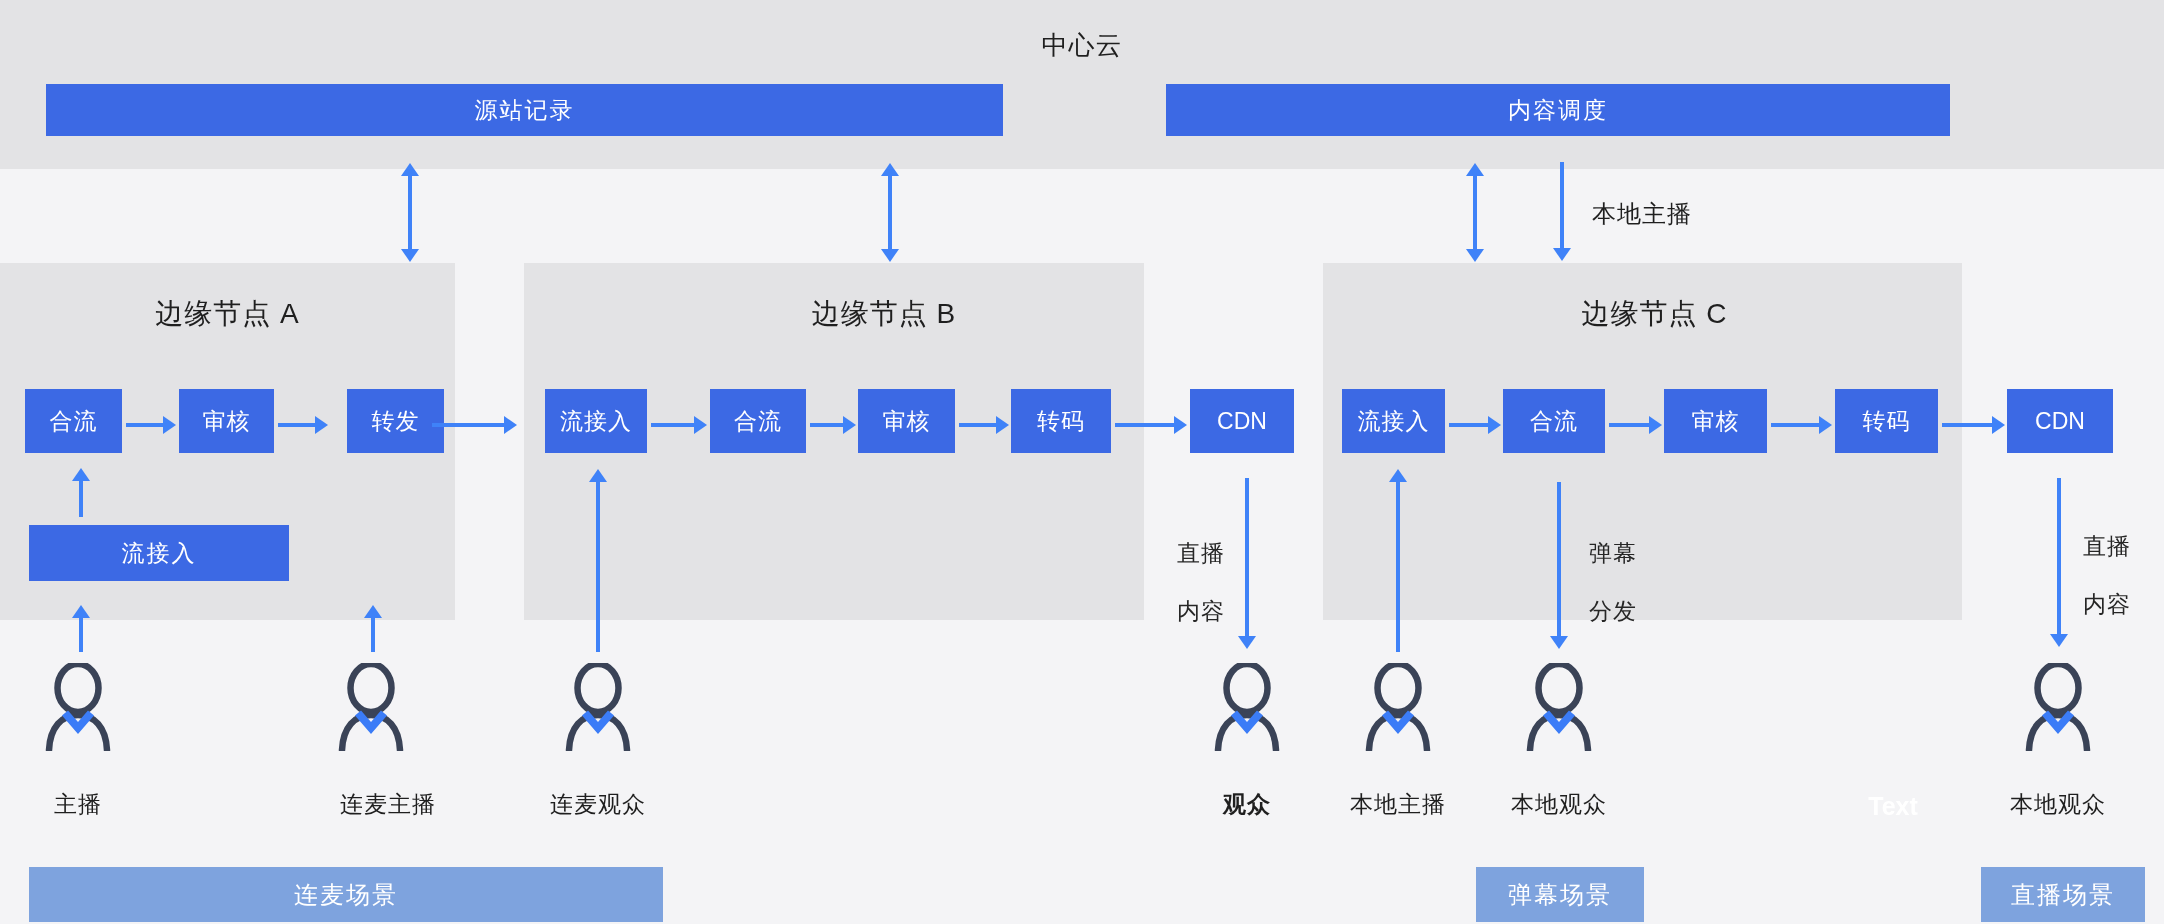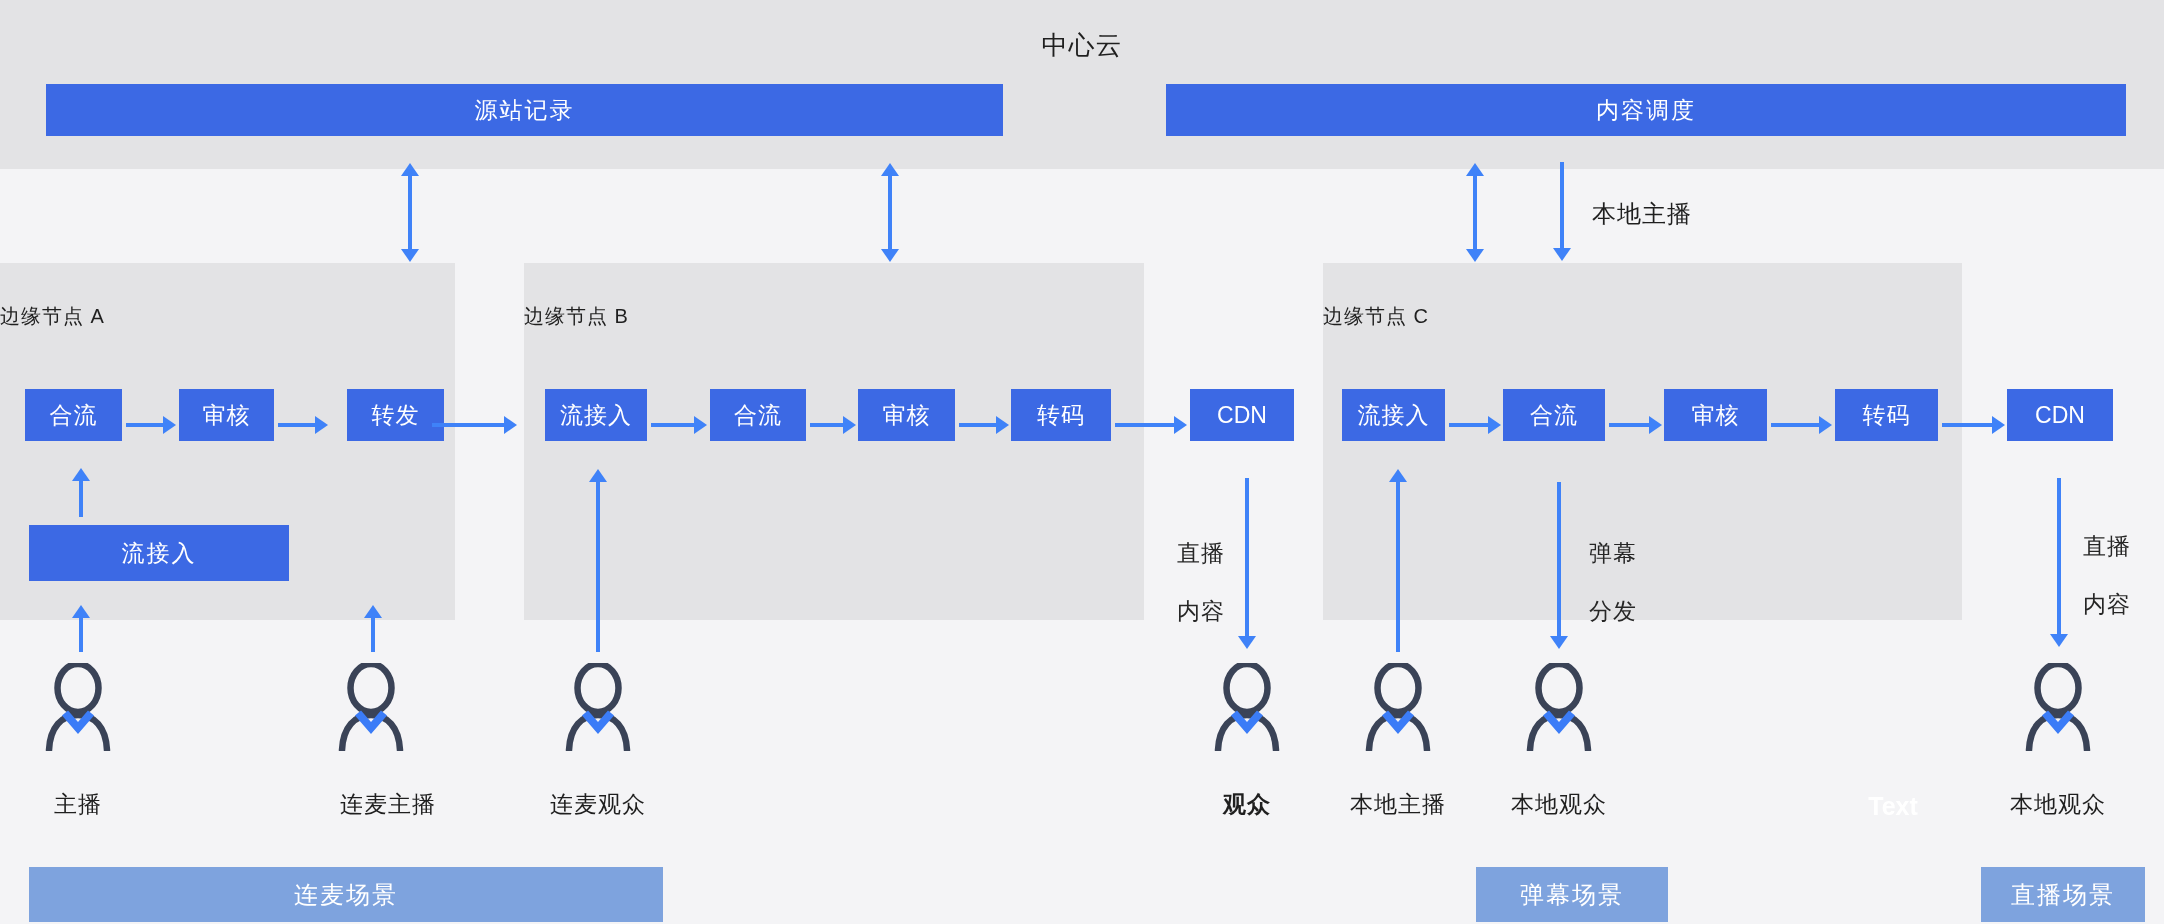--- a/index.html
+++ b/index.html
@@ -14,25 +14,25 @@
     position:absolute; left:982px; top:28px; width:200px; text-align:center;
     font-size:26px; font-weight:500; letter-spacing:1px;
   }
   .bluebar {
     position:absolute; top:84px; height:52px; background:#3c69e4;
     display:flex; align-items:center; justify-content:center;
     color:#ffffff; font-size:23px; font-weight:500; letter-spacing:2px;
   }
   .node { position:absolute; top:263px; height:357px; background:#e3e3e5; }
   .node-title {
-    position:absolute; top:303px; 
-    font-size:20px; font-weight:500; letter-spacing:1px;
+    position:absolute; top:295px; text-align:center;
+    font-size:28px; font-weight:500; letter-spacing:1px;
   }
   .pbox {
-    position:absolute; top:389px; height:52px; background:#3c69e4;
+    position:absolute; top:389px; height:64px; background:#3c69e4;
     display:flex; align-items:center; justify-content:center;
     color:#ffffff; font-size:23px; font-weight:500; letter-spacing:1px;
   }
   .wbox {
     position:absolute; left:29px; top:525px; width:260px; height:56px; background:#3c69e4;
     display:flex; align-items:center; justify-content:center;
     color:#ffffff; font-size:23px; font-weight:500; letter-spacing:2px;
   }
   
   .h { position:absolute; top:423px; height:4px; background:#3f82f8; }
@@ -74,21 +74,21 @@
   }
 </style>
 </head>
 <body>
 
 <div class="canvas">
 
   <div class="band"></div>
   <div class="cloud-title">中心云</div>
   <div class="bluebar" style="left:46px; width:957px;">源站记录</div>
-  <div class="bluebar" style="left:1166px; width:960px;">内容调度</div>
+  <div class="bluebar" style="left:1166px; width:784px;">内容调度</div>
 
   <div class="v head-top head-bottom" style="left:408px; top:175px; height:75px;"></div>
   <div class="v head-top head-bottom" style="left:888px; top:175px; height:75px;"></div>
   <div class="v head-top head-bottom" style="left:1473px; top:175px; height:75px;"></div>
   <div class="v head-bottom" style="left:1560px; top:162px; height:87px;"></div>
   <div class="top-label">本地主播</div>
 
   <div class="node" style="left:0; width:455px;"></div>
   <div class="node" style="left:524px; width:620px;"></div>
   <div class="node" style="left:1323px; width:639px;"></div>
@@ -189,16 +189,16 @@
   <div class="person-label" style="left:308px;text-align:center;">连麦主播</div>
   <div class="person-label" style="left:518px;">连麦观众</div>
   <div class="person-label" style="left:1167px;font-weight:bold;">观众</div>
   <div class="person-label" style="left:1318px;">本地主播</div>
   <div class="person-label" style="left:1479px;">本地观众</div>
   <div class="person-label" style="left:1978px;">本地观众</div>
 
   <div class="ghost-text">Text</div>
 
   <div class="scene" style="left:29px; width:634px;">连麦场景</div>
-  <div class="scene" style="left:1476px; width:192px;">弹幕场景</div>
+  <div class="scene" style="left:1476px; width:168px;">弹幕场景</div>
   <div class="scene" style="left:1981px; width:164px;">直播场景</div>
 
 </div>
 
 </body></html>

